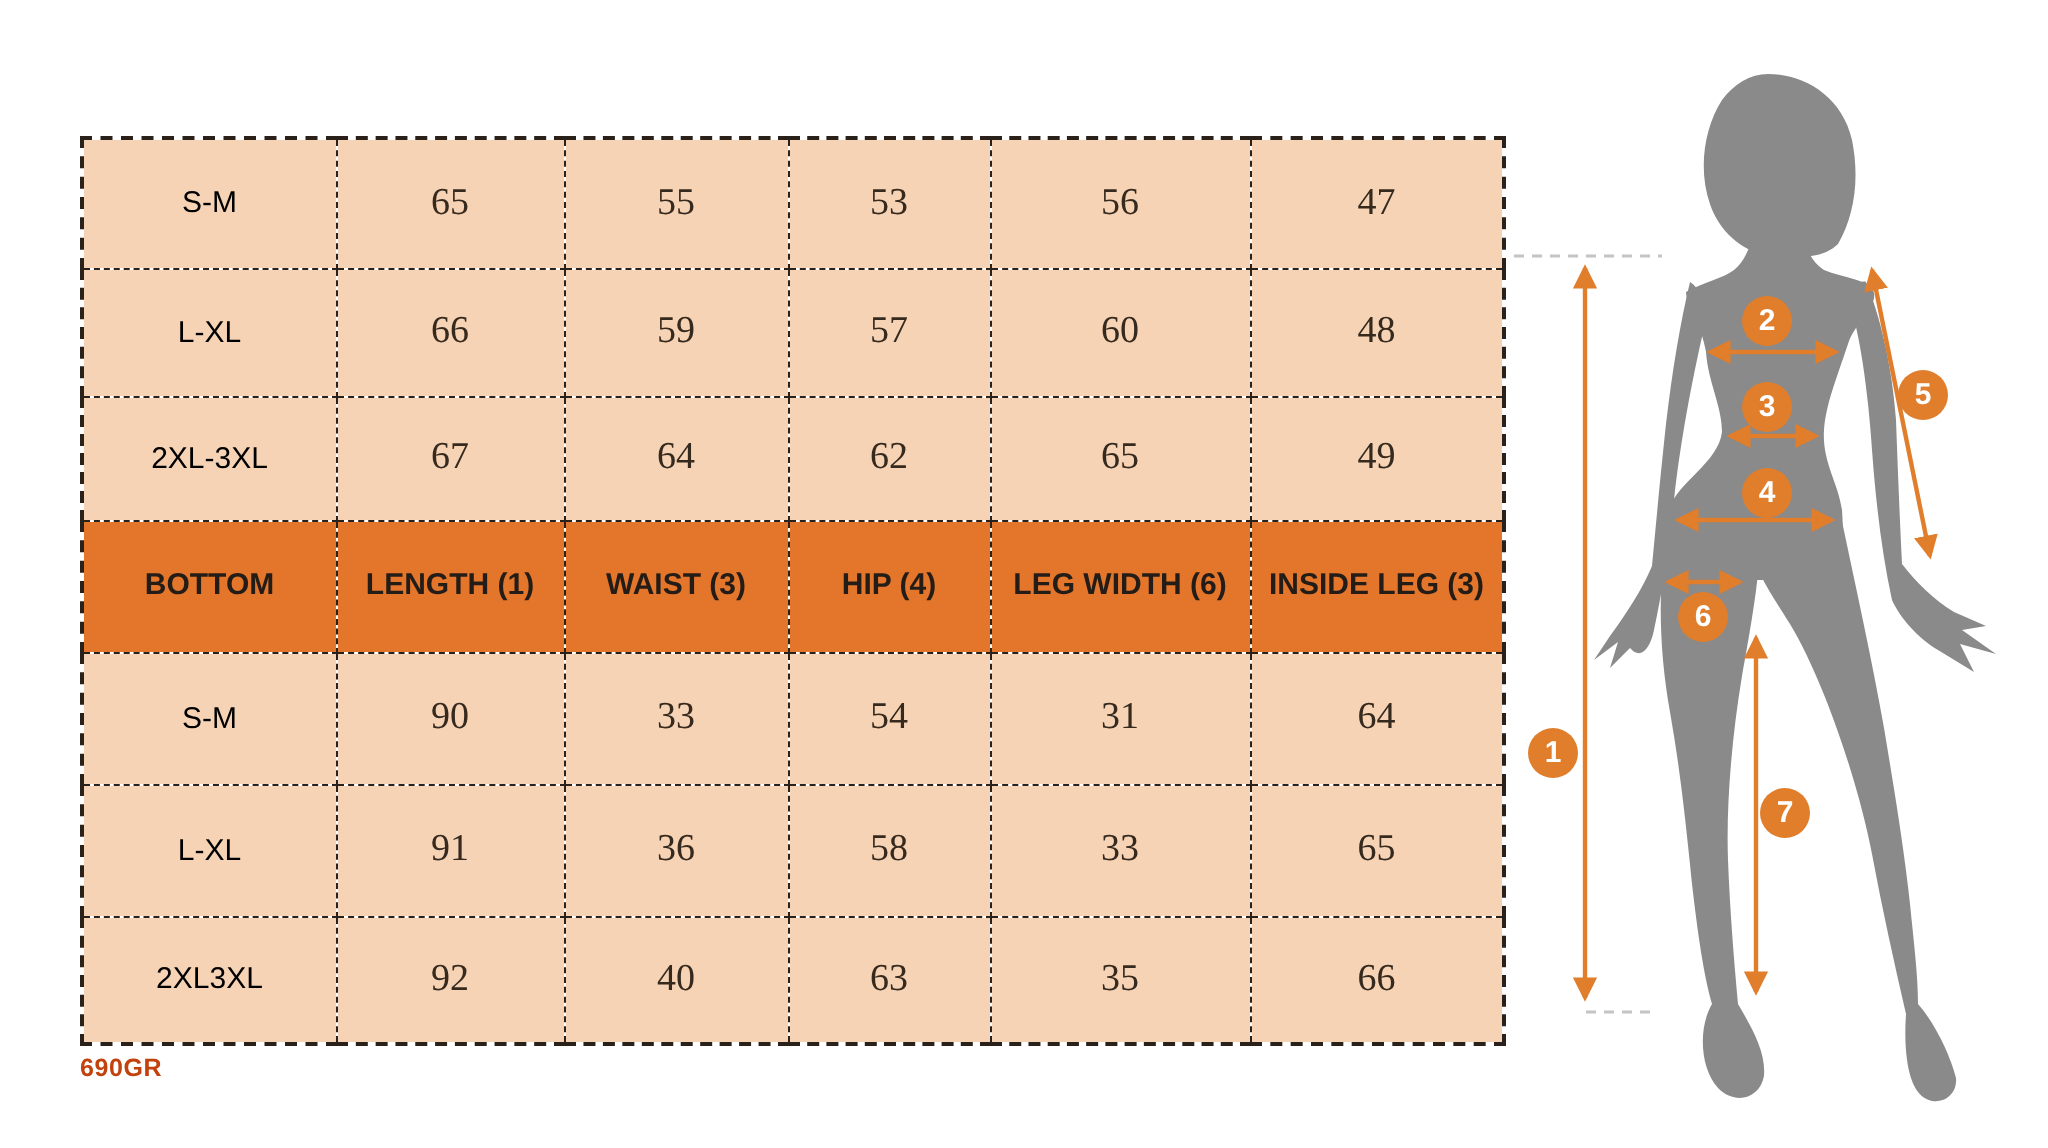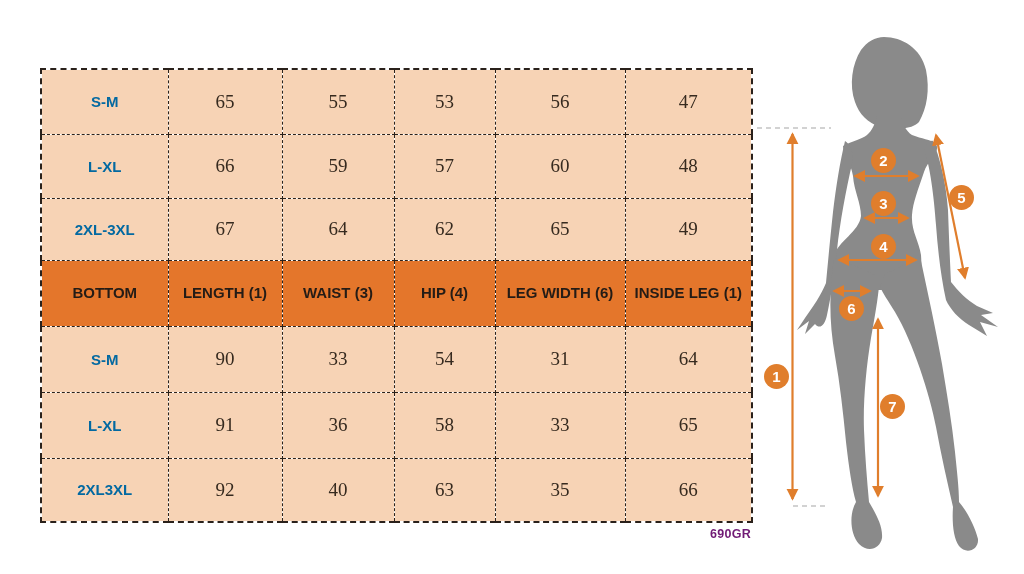--- a/index.html
+++ b/index.html
@@ -17,29 +17,29 @@
     border:1.8px dashed #2a211b;
     text-align:center;vertical-align:middle;
     padding:0 4px;overflow:hidden;
   }
   td.hdr{
     background:#E4762B;
     font-weight:bold;font-size:15px;line-height:1.25;color:#241c16;
   }
   td.lbl{
     background:#F7D3B5;
-    font-weight:bold;font-size:15px;color:#0369a1;
+    font-weight:normal;font-size:15px;color:#000000;
   }
   td.val{
     background:#F7D3B5;
     font-family:"Liberation Serif",serif;font-size:19px;color:#362a1f;
   }
   .weight{
-    position:absolute;left:40px;top:527px;width:711px;text-align:right;
-    font-size:12.5px;font-weight:bold;color:#701a75;letter-spacing:.3px;
+    position:absolute;left:40px;top:527px;width:711px;text-align:left;
+    font-size:12.5px;font-weight:bold;color:#c2410c;letter-spacing:.3px;
   }
   
   svg.fig{position:absolute;left:0;top:0;pointer-events:none;}
   .marker{
     position:absolute;width:25px;height:25px;border-radius:50%;
     background:#E07E2C;color:#ffffff;font-weight:bold;font-size:15px;
     line-height:25px;text-align:center;
   }
 </style>
 </head>
@@ -80,21 +80,21 @@
       <td class="val">62</td>
       <td class="val">65</td>
       <td class="val">49</td>
     </tr>
     <tr style="height:47px">
       <td class="hdr">BOTTOM</td>
       <td class="hdr">LENGTH (1)</td>
       <td class="hdr">WAIST (3)</td>
       <td class="hdr">HIP (4)</td>
       <td class="hdr">LEG WIDTH (6)</td>
-      <td class="hdr">INSIDE LEG (1)</td>
+      <td class="hdr">INSIDE LEG (3)</td>
     </tr>
     <tr style="height:48px">
       <td class="lbl">S-M</td>
       <td class="val">90</td>
       <td class="val">33</td>
       <td class="val">54</td>
       <td class="val">31</td>
       <td class="val">64</td>
     </tr>
     <tr style="height:47px">

